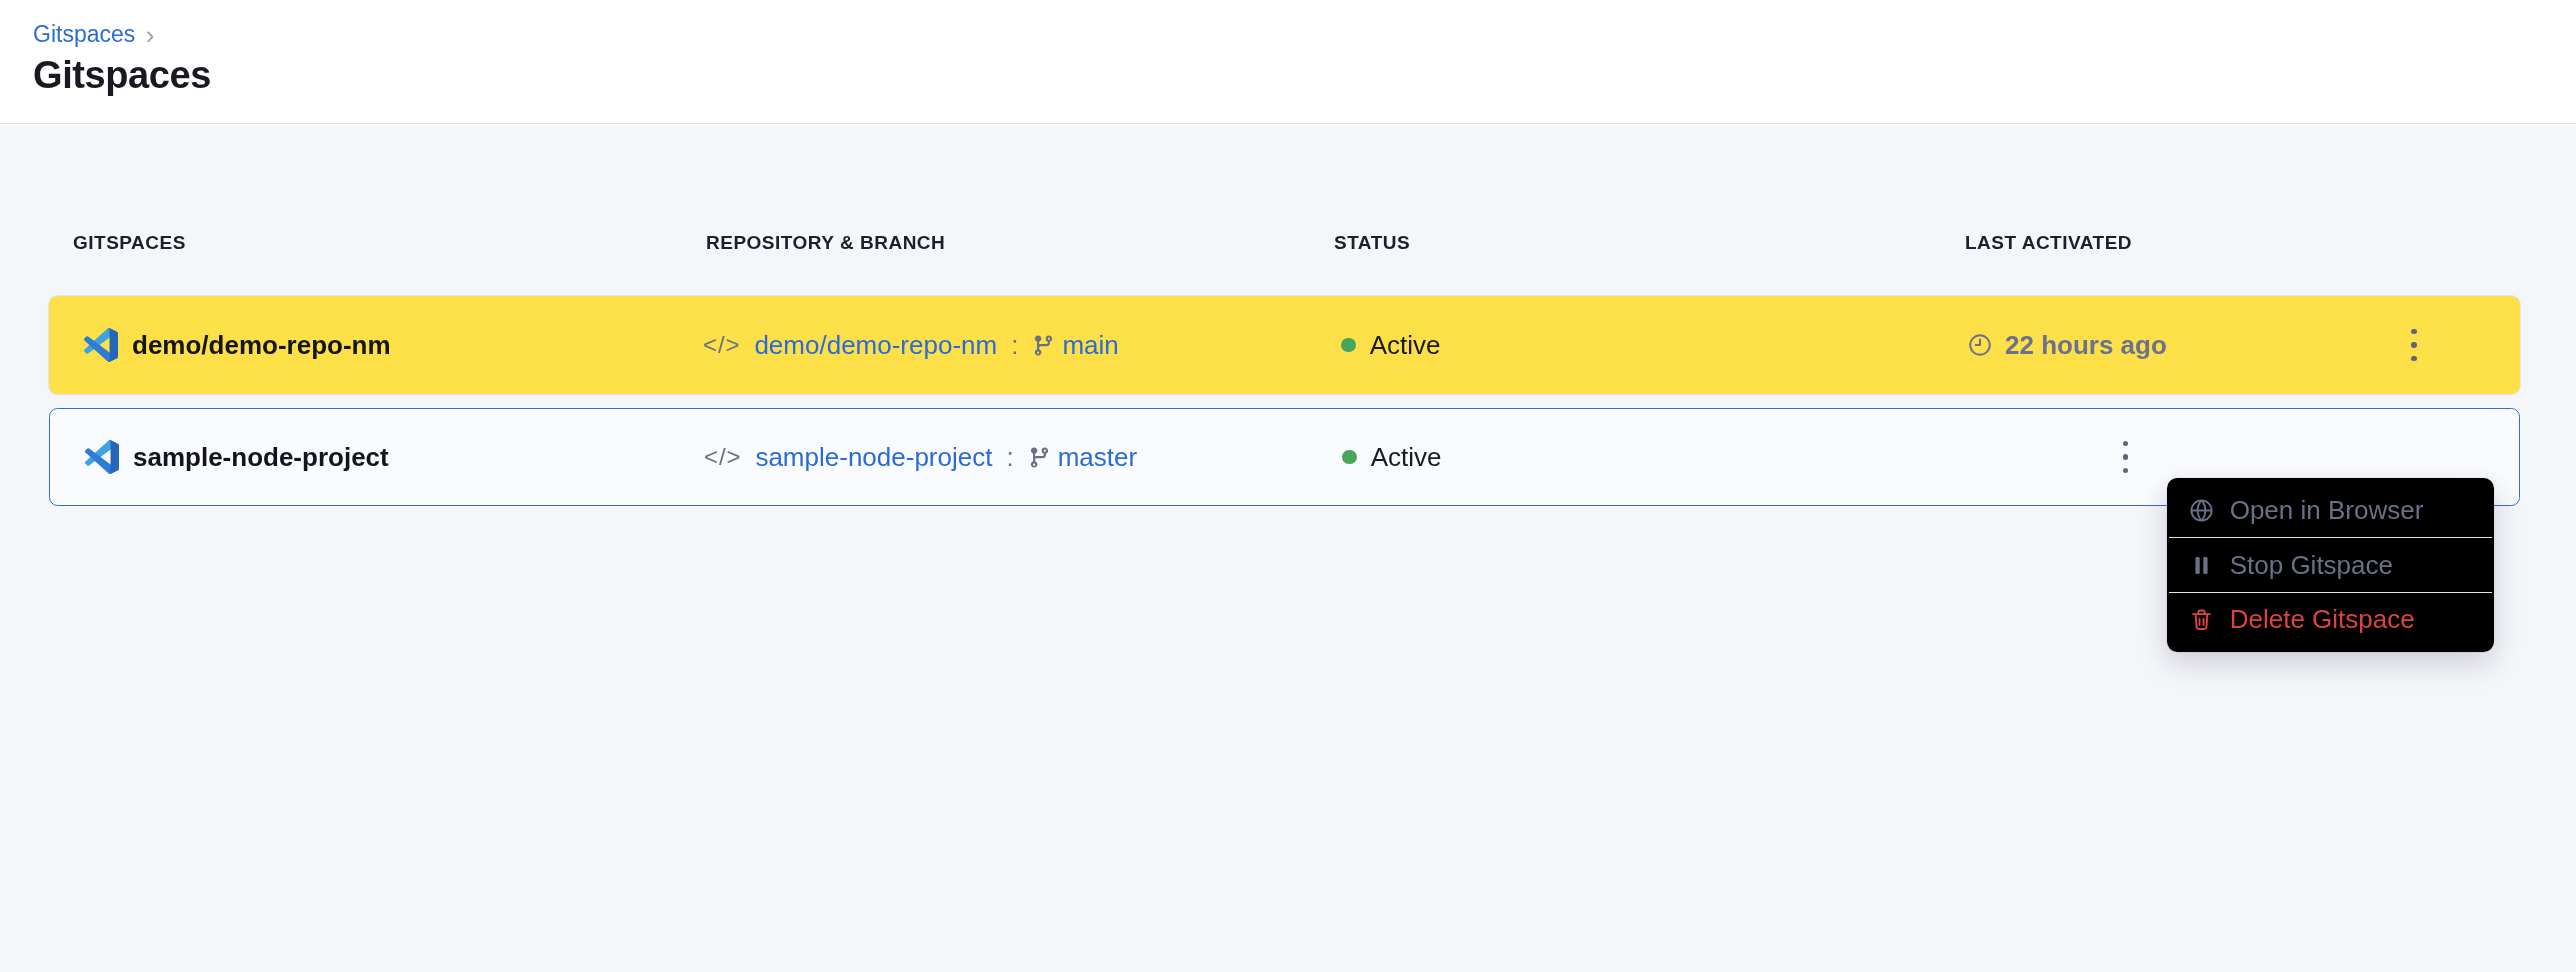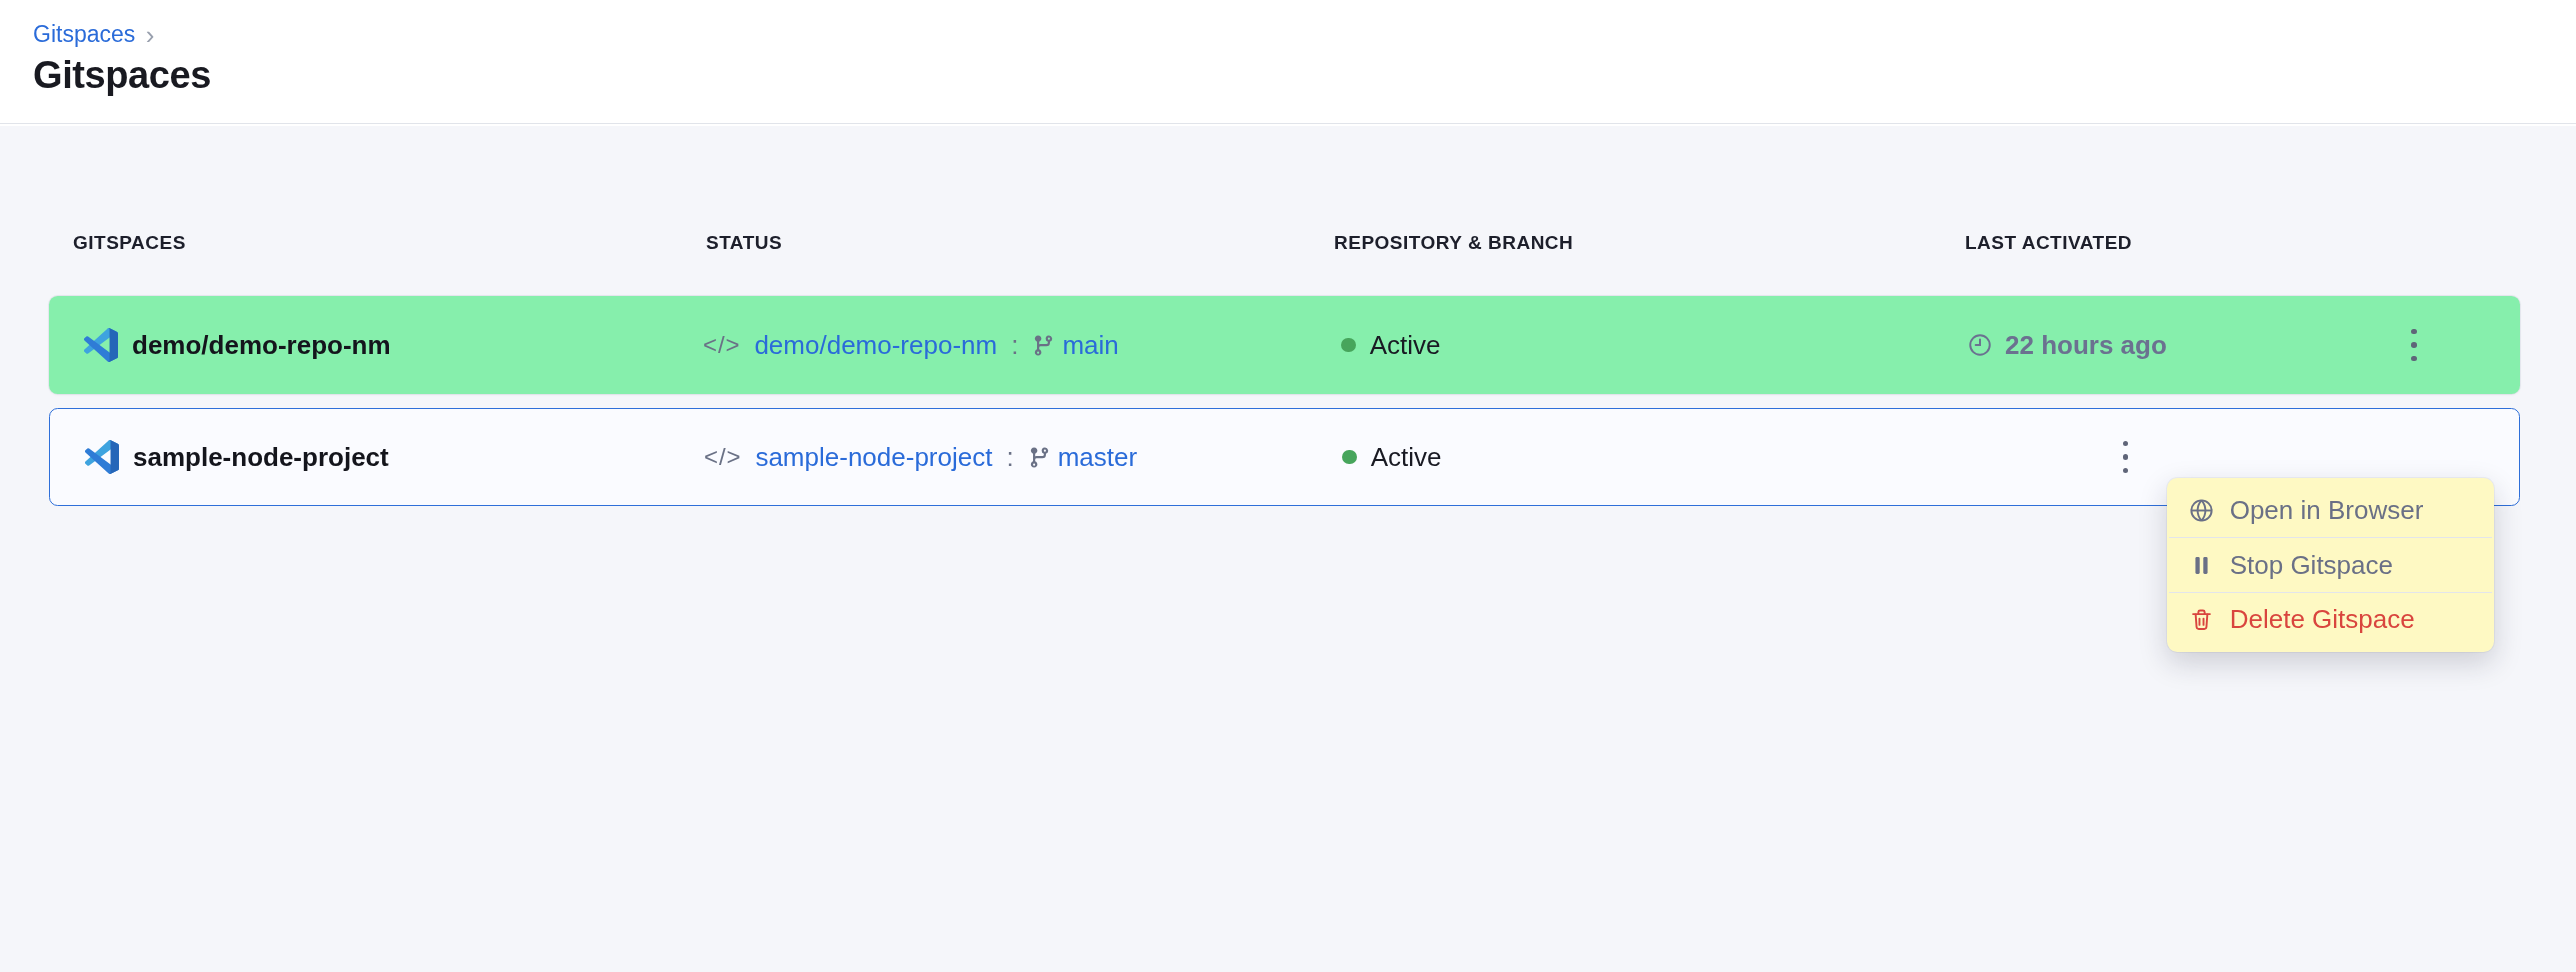--- a/index.html
+++ b/index.html
@@ -43,21 +43,21 @@
     align-items:center;
   }
   .thead { position:absolute; top:93px; left:0; width:2471px; height:47px; }
   .th {
     font-size:19px; font-weight:bold; letter-spacing:0.5px;
     color:#1d1f2b; padding-left:24px; text-transform:uppercase;
   }
 
   .row {
     position:absolute; left:0; width:2471px; height:98px;
-    background:#86efac; border-radius:8.6px;
+    background:#fde047; border-radius:8.6px;
     box-shadow:0 0 0 0.9px rgba(40,50,80,0.06), 0 0.9px 2.6px rgba(40,50,80,0.05);
     cursor:pointer;
   }
   .row-0 { top:170px; }
   .row-1 { top:282px; }
   .row.selected {
     border:1.7px solid #2e6fd9;
     box-shadow:none;
     background:#fafbff;
   }
@@ -87,21 +87,21 @@
   .menu-cell { justify-content:center; }
   .kebab {
     width:55px; height:73px; border:none; background:transparent; cursor:pointer;
     display:flex; flex-direction:column; align-items:center; justify-content:center; gap:7.8px;
   }
   .kdot { width:5.6px; height:5.6px; border-radius:50%; background:#5f6579; }
 
   
   .ctx-menu {
     position:absolute; left:2167px; top:478px; width:327px;
-    background:#fef9c3; border-radius:10.4px; padding:5.2px 0;
+    background:#000000; border-radius:10.4px; padding:5.2px 0;
     box-shadow:0 10.4px 29px rgba(25,30,50,0.18), 0 0 0 0.9px rgba(25,30,50,0.05);
     z-index:20;
   }
   .ctx-item {
     height:54px; display:flex; align-items:center; gap:14.7px;
     padding:0 21px; font-size:26px; color:#6a7086; cursor:pointer; white-space:nowrap;
   }
   .ctx-item.danger { color:#d9453e; }
   .ctx-ic { width:27px; height:27px; display:inline-flex; flex:none; }
   .ctx-ic svg { width:100%; height:100%; }
@@ -116,22 +116,22 @@
     <span class="bc-sep">›</span>
   </nav>
   <h1 class="page-title">Gitspaces</h1>
 </header>
 
 <main class="content">
   <div class="tablewrap">
 
     <div class="thead">
       <div class="th">GITSPACES</div>
+      <div class="th">REPOSITORY &amp; BRANCH</div>
       <div class="th">STATUS</div>
-      <div class="th">REPOSITORY &amp; BRANCH</div>
       <div class="th">LAST ACTIVATED</div>
       <div class="th"></div>
     </div>
 
     <div class="row row-0">
       <div class="cell name-cell">
         <span class="vscode-ic">
           <svg viewBox="0 0 100 100" xmlns="http://www.w3.org/2000/svg">
             <path fill="#3ea3df" d="M96.5 10.8 75.9.9a6.2 6.2 0 0 0-7.1 1.2L1.3 63.6a4.2 4.2 0 0 0 0 6.2l5.5 5a4.2 4.2 0 0 0 5.4.2L94 14.3c2.7-2.1 6.6-.1 6.6 3.3v-.3a6.2 6.2 0 0 0-4.1-6.5z"></path>
             <path fill="#2f7cd6" d="m96.5 89.3-20.6 9.9a6.2 6.2 0 0 1-7.1-1.2L1.3 36.5a4.2 4.2 0 0 1 0-6.2l5.5-5a4.2 4.2 0 0 1 5.4-.2L94 85.8c2.7 2.1 6.6.1 6.6-3.3v.3a6.2 6.2 0 0 1-4.1 6.5z"></path>

